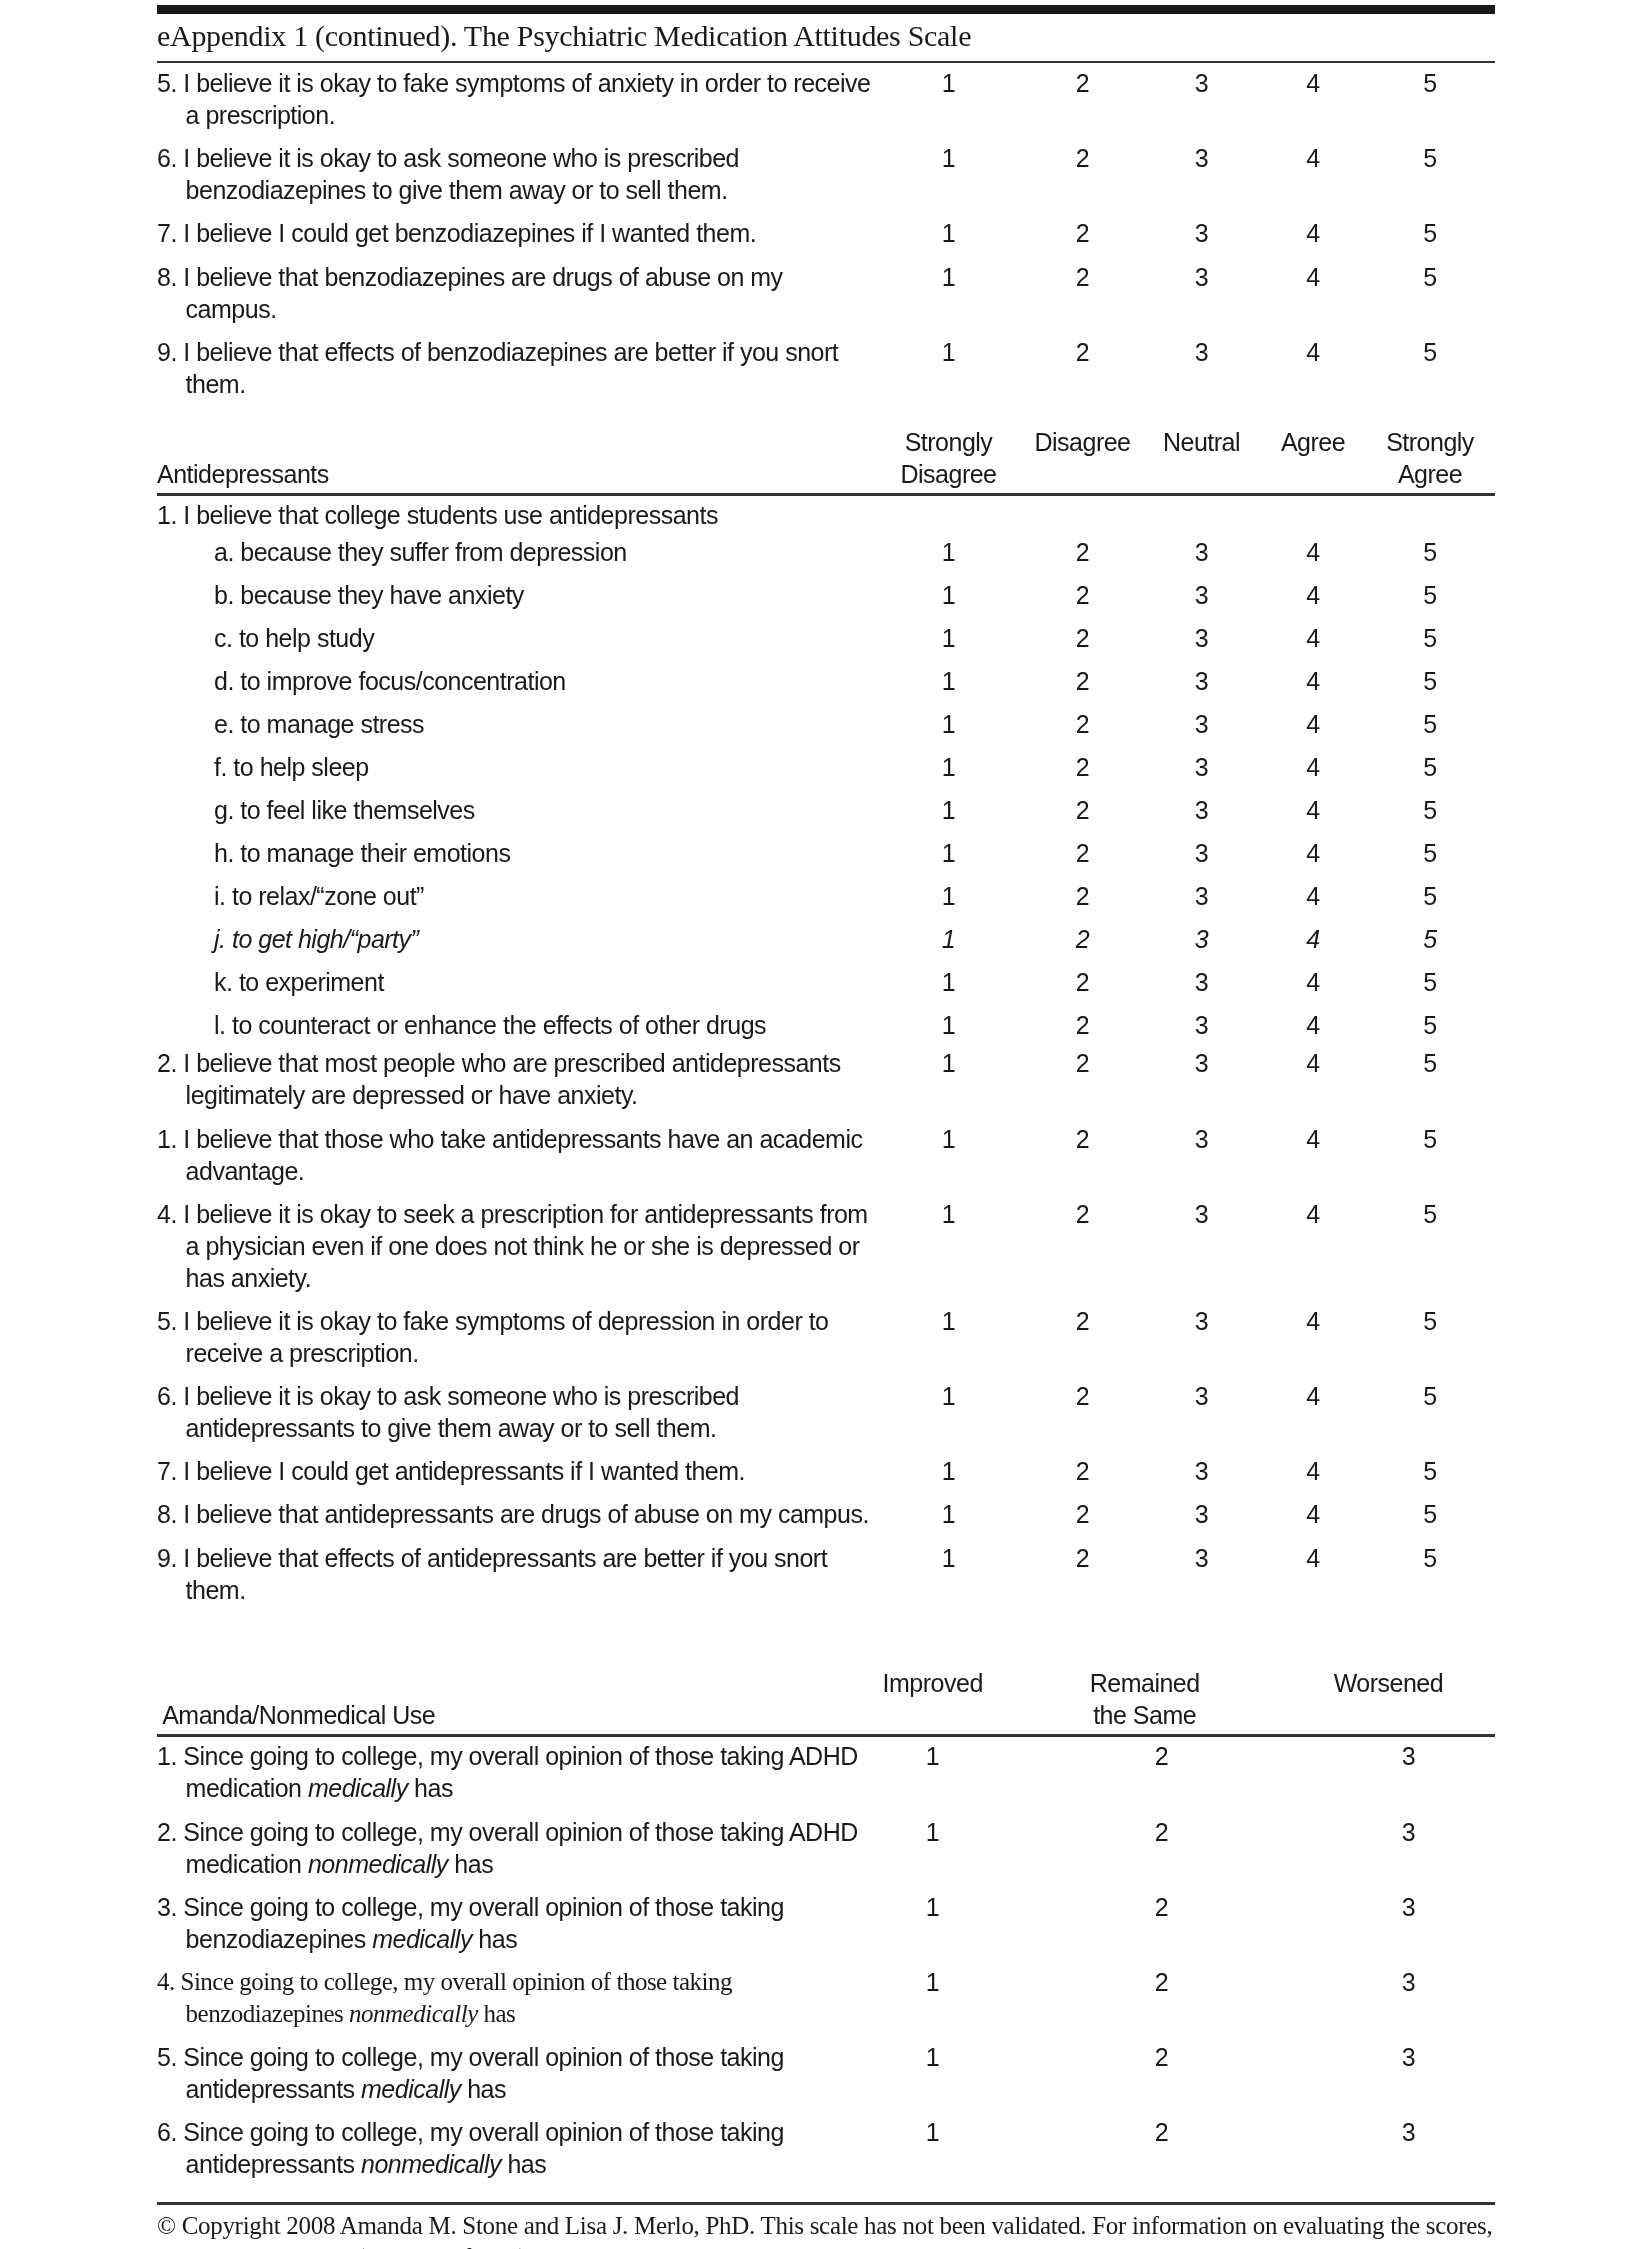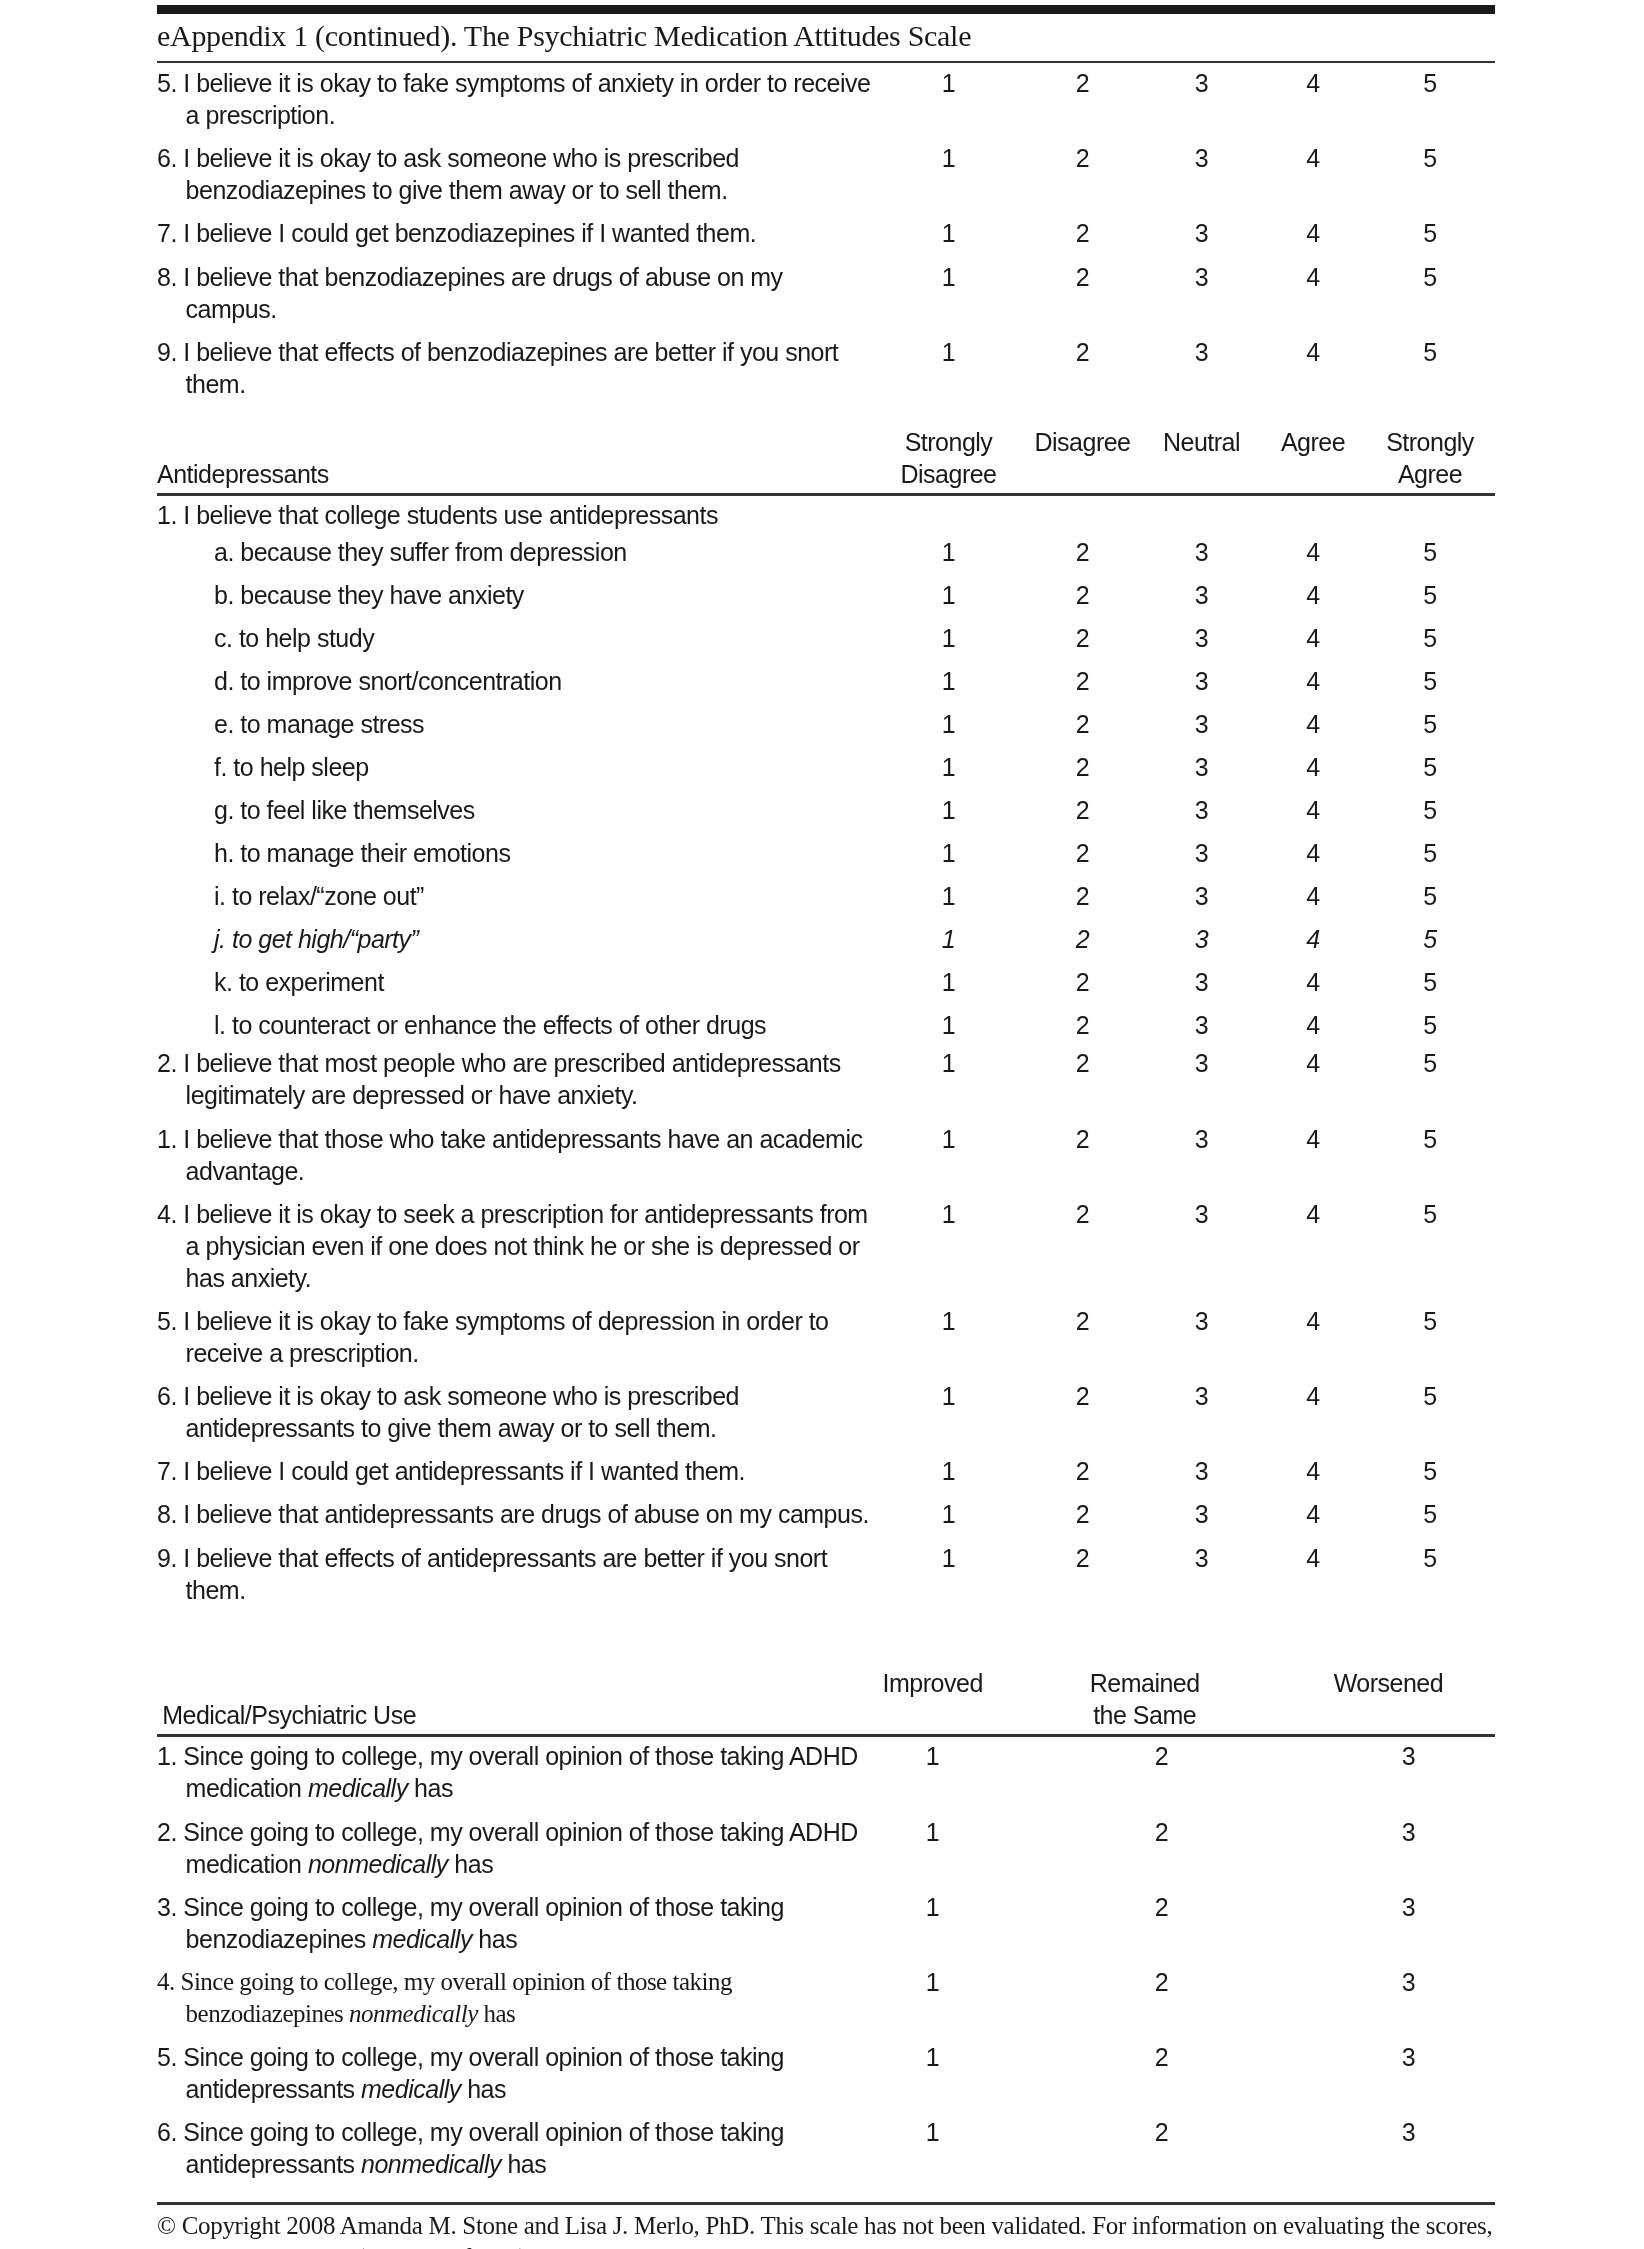--- a/index.html
+++ b/index.html
@@ -147,21 +147,21 @@
           <div class="q sub">c. to help study</div>
           <div class="nums">
             <span class="c1">1</span>
             <span class="c2">2</span>
             <span class="c3">3</span>
             <span class="c4">4</span>
             <span class="c5">5</span>
           </div>
         </div>
         <div class="row" style="line-height: 43px;">
-          <div class="q sub">d. to improve snort/concentration</div>
+          <div class="q sub">d. to improve focus/concentration</div>
           <div class="nums">
             <span class="c1">1</span>
             <span class="c2">2</span>
             <span class="c3">3</span>
             <span class="c4">4</span>
             <span class="c5">5</span>
           </div>
         </div>
         <div class="row" style="line-height: 43px;">
           <div class="q sub">e. to manage stress</div>
@@ -332,21 +332,21 @@
             <span class="c5">5</span>
           </div>
         </div>
         <div class="spacer-row"></div>
       </div>
   </div>
 
   <div style="height:43px"></div>
 
   <div class="sans hdr">
-    <div style="width:684px; padding-left:5.2px;">Medical/Psychiatric Use</div>
+    <div style="width:684px; padding-left:5.2px;">Amanda/Nonmedical Use</div>
     <div style="display:flex;margin-top:7px;">
       <div style="width:173px;text-align:center;">
           <div>Improved</div>
         </div>
       <div style="width:251px;text-align:center;">
           <div>Remained</div>
           <div>the Same</div>
         </div>
       <div style="width:173px;text-align:right;padding-right:3.5px;">
           <div>Worsened</div>

